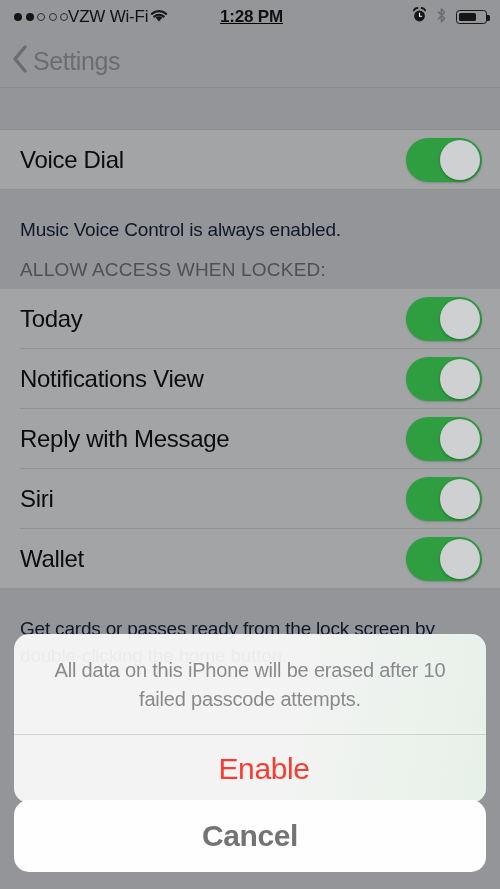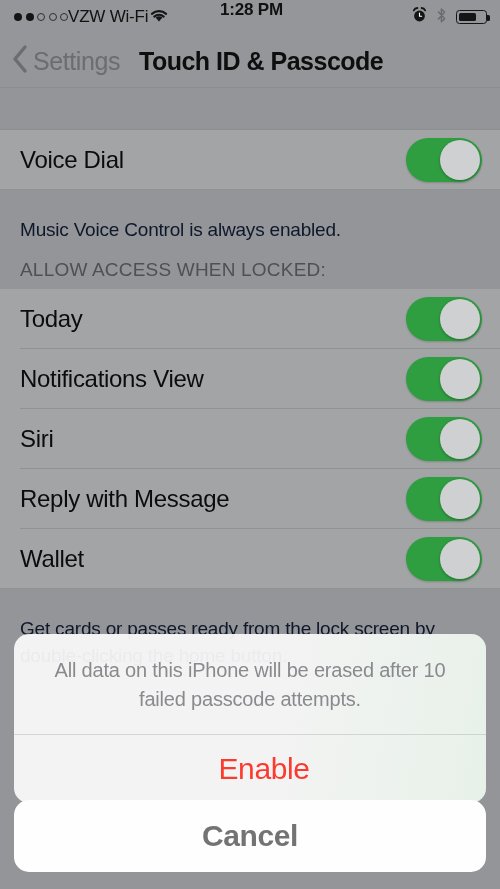--- a/index.html
+++ b/index.html
@@ -28,21 +28,21 @@
     margin-left:14px; 
   }
   .dots { display:flex; align-items:center; gap:3.5px; }
   .dot { width:8px; height:8px; border-radius:50%; }
   .dot.filled { background:#151515; }
   .dot.hollow { background:transparent; border:1.2px solid #313131; }
   .carrier { font-size:17px; color:#121212; letter-spacing:-0.2px; }
   .wifi-icon { display:block; }
   .sb-center {
     position:absolute; left:3px; right:0; top:0;
-    height:34px; display:flex; justify-content:center;
+    height:34px; display:flex; align-items:center; justify-content:center;text-decoration:underline;
   }
   .clock { font-size:17px; color:#111; font-weight:bold; letter-spacing:-0.2px; }
   .sb-right {
     position:absolute; right:13px; top:0; height:34px;
     display:flex; align-items:center; gap:9px;
   }
   .battery {
     position:relative; width:31px; height:14px;
     border:1.4px solid #151515; border-radius:3.4px;
   }
@@ -209,21 +209,20 @@
 
   <div id="nav-bar">
     <div id="back-button">
       <span class="back-chevron">
         <svg width="18" height="30" viewBox="0 0 18 30">
           <path d="M14 3 L4 15 L14 27" stroke="#6b6d70" stroke-width="3.4" fill="none" stroke-linecap="round" stroke-linejoin="round"></path>
         </svg>
       </span>
       <span id="back-label">Settings</span>
     </div>
-    <div id="nav-title">Touch ID &amp; Passcode</div>
     <div class="hairline-bottom"></div>
   </div>
 
   <div id="content">
 
     <div class="gap" style="height:42px; position:relative;">
       <div class="sep-full" style="bottom:0;"></div>
     </div>
 
     <div class="cell">
@@ -248,29 +247,29 @@
 
     <div class="cell">
       <span class="cell-label">Notifications View</span>
       <span class="switch">
           <span class="knob"></span>
         </span>
       <div class="sep"></div>
     </div>
 
     <div class="cell">
+      <span class="cell-label">Reply with Message</span>
+      <span class="switch">
+          <span class="knob"></span>
+        </span>
+      <div class="sep"></div>
+    </div>
+
+    <div class="cell">
       <span class="cell-label">Siri</span>
-      <span class="switch">
-          <span class="knob"></span>
-        </span>
-      <div class="sep"></div>
-    </div>
-
-    <div class="cell">
-      <span class="cell-label">Reply with Message</span>
       <span class="switch">
           <span class="knob"></span>
         </span>
       <div class="sep"></div>
     </div>
 
     <div class="cell">
       <span class="cell-label">Wallet</span>
       <span class="switch">
           <span class="knob"></span>

